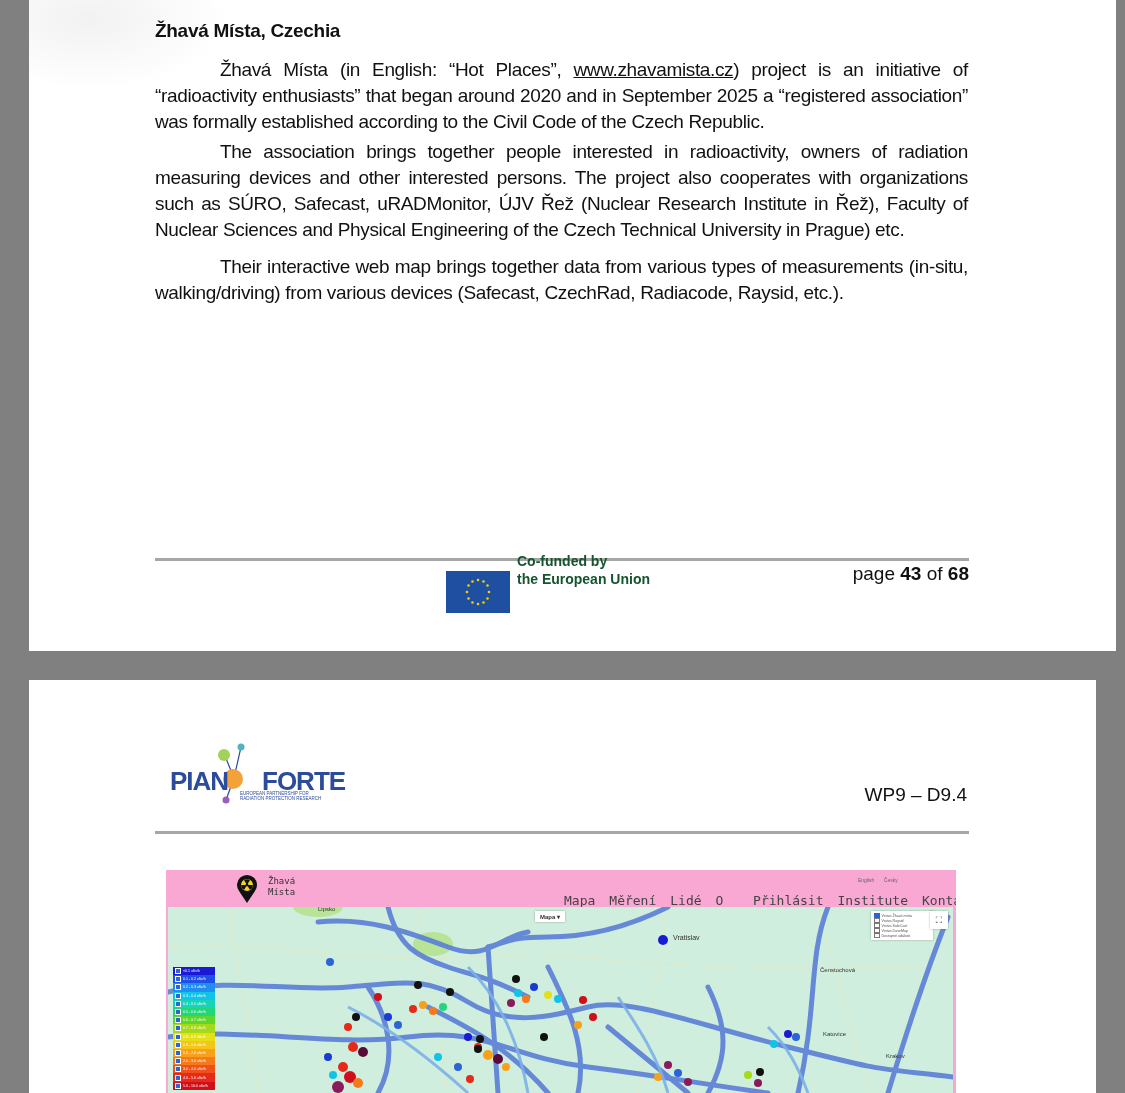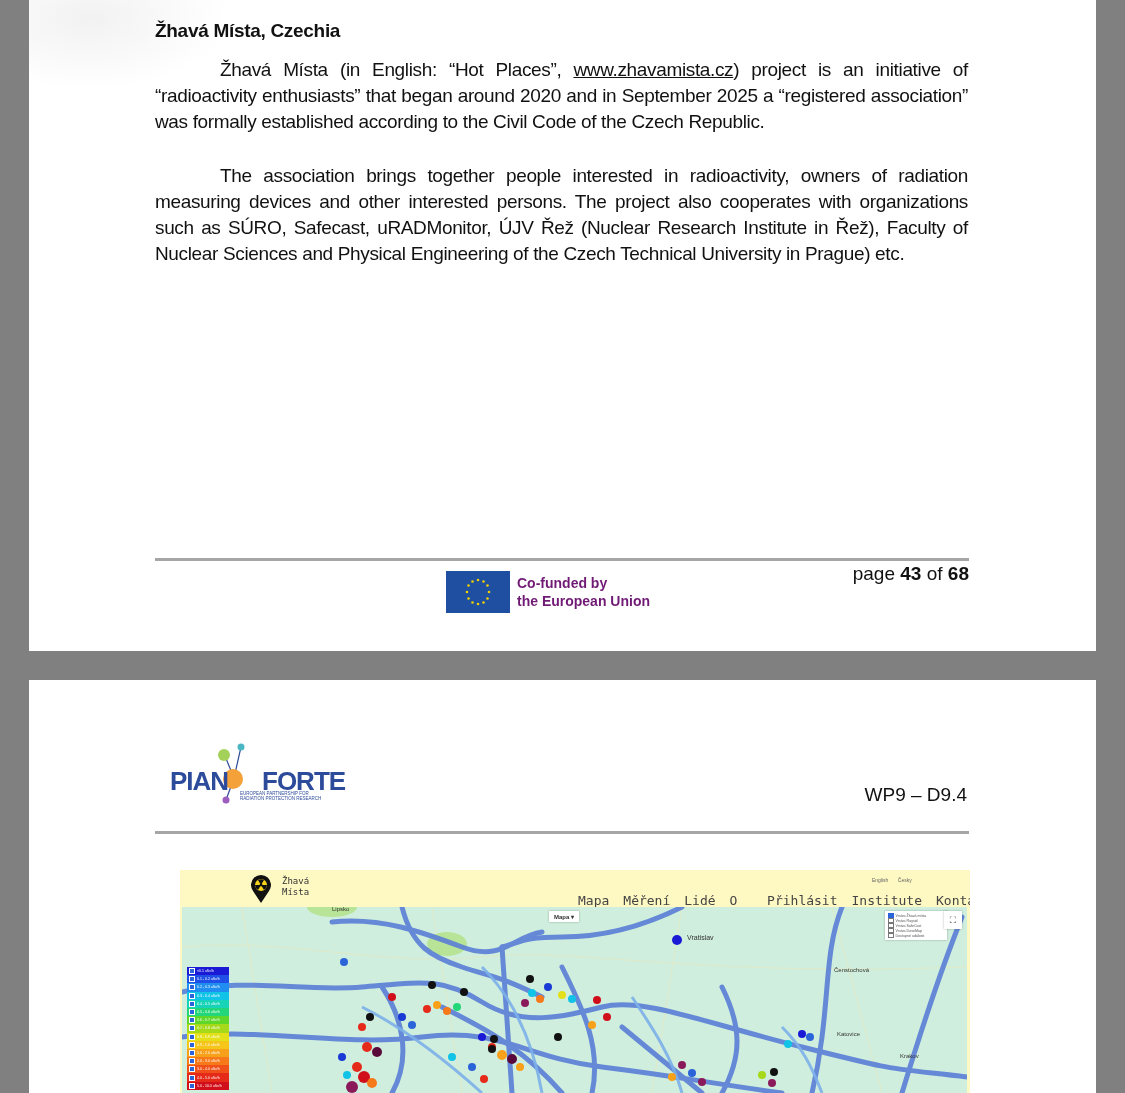--- a/index.html
+++ b/index.html
@@ -5,21 +5,21 @@
   html, body { margin:0; padding:0; }
   body {
     width:1125px; height:1093px; overflow:hidden;
     background:#808080;
     font-family:"Liberation Sans", sans-serif;
     position:relative;
   }
   .page {
     position:absolute; left:29px; width:1067px; background:#ffffff;
   }
-  .page1 { top:0; height:651px; }
+  .page1 { top:0; height:651px;padding-left:20px; }
   .page2 { top:680px; height:413px; }
   .body-text {
     position:absolute; left:126px; width:813px;
     font-family:"Liberation Sans", sans-serif;
     font-size:19px; line-height:26px; color:#111;
     text-align:justify;
     letter-spacing:-0.35px;
   }
   .heading {
     position:absolute; left:126px; top:20px;
@@ -28,43 +28,43 @@
   .para { margin:0; text-indent:65px; }
   .para a { color:#111; text-decoration:underline; }
   .rule {
     position:absolute; left:126px; width:814px; height:3px; background:#a6a6a6;
   }
   .eu-flag {
     position:absolute; left:417px; top:571px; width:64px; height:42px; background:#1f4fa0;
   }
   .eu-flag svg { width:100%; height:100%; }
   .eu-text {
-    position:absolute; left:488px; top:574px; font-size:14px; font-weight:bold;
-    color:#701a75; line-height:18px;
+    position:absolute; left:488px; top:552px; font-size:14px; font-weight:bold;
+    color:#14532d; line-height:18px;
   }
   .page-num {
     position:absolute; left:800px; top:563px; width:140px; text-align:right;
     font-size:19px; color:#111;
   }
   .page-num b { font-weight:bold; }
   .logo { position:absolute; left:133px; top:62px; width:170px; height:64px; }
   .logo-word {
     position:absolute; top:24px; font-size:26px; font-weight:bold; color:#2d4b9b;
     letter-spacing:-1px; font-family:"Liberation Sans", sans-serif;
   }
   .logo-sub {
     position:absolute; left:78px; top:49px; font-size:4.5px; line-height:5px; color:#2d4b9b;
     width:90px;
   }
   .wp-label {
     position:absolute; left:800px; top:104px; width:138px; text-align:right;
     font-size:19px; color:#111;
   }
   .screenshot {
-    position:absolute; left:151px; top:190px; width:790px; height:223px; background:#fef9c3;
+    position:absolute; left:137px; top:190px; width:790px; height:223px; background:#f9a8d4;
     overflow:hidden;
   }
   .zm-logo { position:absolute; left:70px; top:4px; }
   .zm-name {
     position:absolute; left:102px; top:6px; font-family:"DejaVu Sans Mono", monospace;
     font-size:9px; line-height:11px; color:#333;
   }
   .lang {
     position:absolute; left:692px; top:7px; font-size:5px; color:#666; word-spacing:8px;
   }
@@ -103,24 +103,25 @@
     background:radial-gradient(ellipse at 30% 20%, rgba(240,240,240,0.9), rgba(255,255,255,0) 70%); }
 </style>
 </head>
 <body>
 
 <div class="page page1">
   <div class="fade"></div>
   <div class="heading">Žhavá Místa, Czechia</div>
 
   <div class="body-text" style="top:57px;">
-    <p class="para" style="margin-bottom:28px;">
+    <p class="para" style="margin-bottom:4px;">
       <span>Žhavá Místa (in English: “Hot Places”, </span><a>www.zhavamista.cz</a><span>) project is an initiative of “radioactivity enthusiasts” that began around 2020 and in September 2025 a “registered association” was formally established according to the Civil Code of the Czech Republic.</span>
     </p>
     <p class="para" style="margin-bottom:11px;">The association brings together people interested in radioactivity, owners of radiation measuring devices and other interested persons. The project also cooperates with organizations such as SÚRO, Safecast, uRADMonitor, ÚJV Řež (Nuclear Research Institute in Řež), Faculty of Nuclear Sciences and Physical Engineering of the Czech Technical University in Prague) etc.</p>
+    <p class="para">Their interactive web map brings together data from various types of measurements (in-situ, walking/driving) from various devices (Safecast, CzechRad, Radiacode, Raysid, etc.).</p>
   </div>
 
   <div class="rule" style="top:558px;"></div>
 
   <div class="eu-flag">
     <svg viewBox="0 0 64 42">
       <g fill="#f5d000">
         <circle cx="32" cy="9" r="1.3"></circle>
           <circle cx="37.5" cy="10.5" r="1.3"></circle>
           <circle cx="41.5" cy="14.5" r="1.3"></circle>

